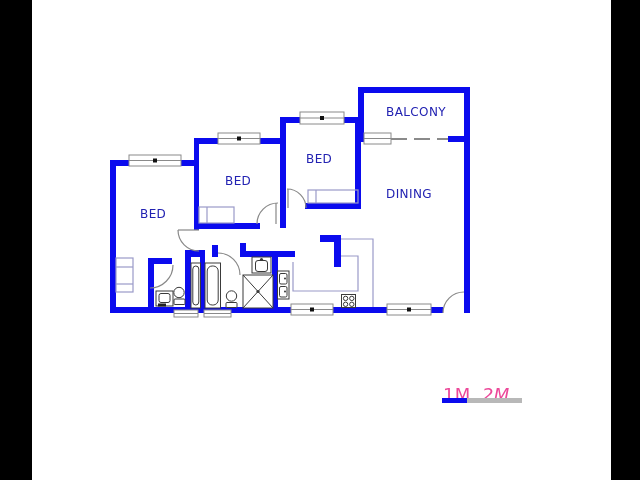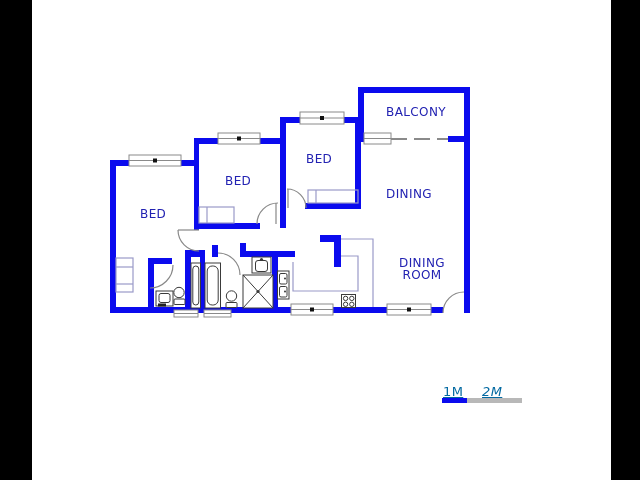--- a/index.html
+++ b/index.html
@@ -10,21 +10,21 @@
   .blackbar{position:absolute;top:0;height:480px;background:#000;}
   .bar-left{left:0;width:32px;}
   .bar-right{left:611px;width:29px;}
   svg.plan{position:absolute;left:0;top:0;}
   .lbl{
     position:absolute;color:#2222b2;font-size:12px;line-height:12px;
     letter-spacing:0.4px;white-space:nowrap;
   }
   .lbl.wrap{white-space:normal;text-align:center;}
   .scale-lbl{
-    position:absolute;color:#0369a1;font-size:13px;
+    position:absolute;color:#ec4899;font-size:18px;
     text-decoration:underline;letter-spacing:0.4px;
   }
   .scale-seg{position:absolute;height:5px;}
 </style>
 </head>
 <body>
 
 <div class="screen">
 
   <div class="blackbar bar-left"></div>
@@ -179,20 +179,19 @@
         <circle cx="351.8" cy="304.3" r="2.2"></circle>
       </g>
     </g>
   </svg>
 
   <div class="lbl" style="left:140px;top:208px;">BED</div>
   <div class="lbl" style="left:225px;top:175px;">BED</div>
   <div class="lbl" style="left:306px;top:153px;">BED</div>
   <div class="lbl" style="left:386px;top:106px;">BALCONY</div>
   <div class="lbl" style="left:386px;top:188px;">DINING</div>
-  <div class="lbl wrap" style="left:390px;top:257px;width:64px;">DINING ROOM</div>
 
   <div class="scale-lbl" style="left:443px;top:384px;">1M</div>
   <div class="scale-lbl" style="left:482px;top:384px;font-style:italic;">2M</div>
   <div class="scale-seg" style="left:442px;top:398px;width:25px;background:#0b0bee;"></div>
   <div class="scale-seg" style="left:467px;top:398px;width:55px;background:#b8b8b8;"></div>
 
 </div>
 
 </body></html>

